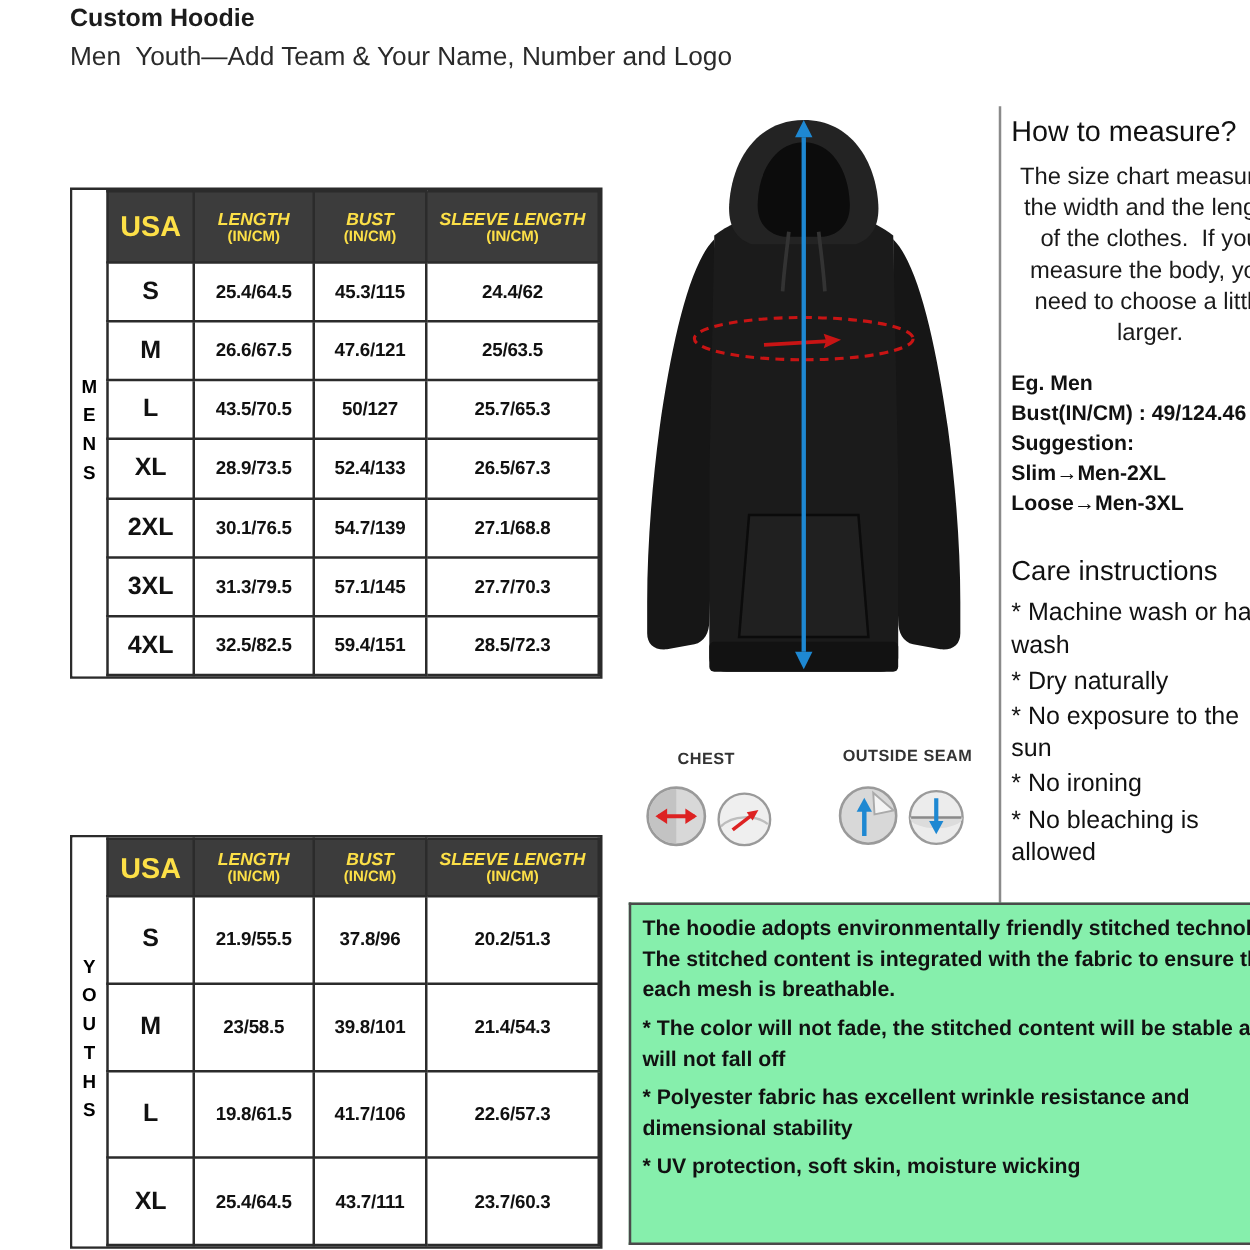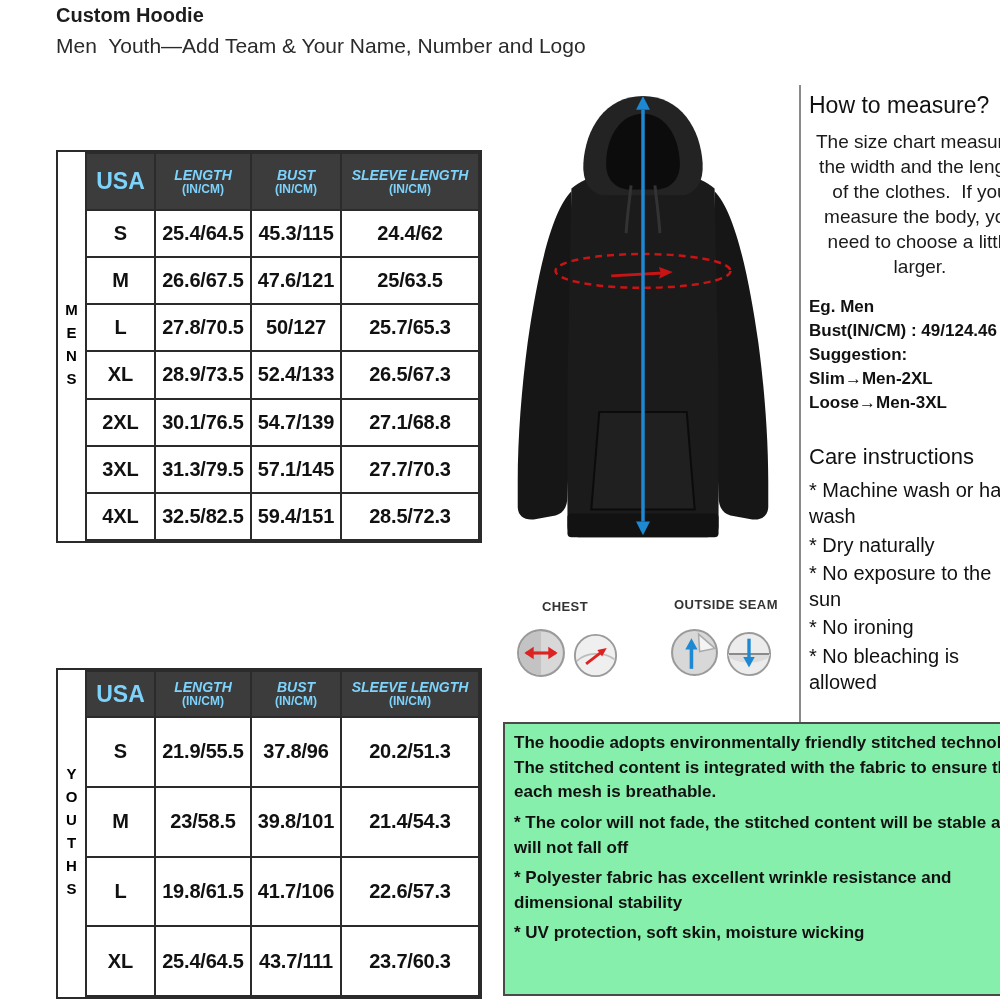--- a/index.html
+++ b/index.html
@@ -15,28 +15,28 @@
 
   
   .size-chart { display:flex; border:2px solid #2b2b2b; background:#fff; }
   .chart-mens { left:8px; top:150px; width:426px; height:393px; }
   .chart-youths { left:8px; top:668px; width:426px; height:331px; }
   .side-strip { width:27px; display:flex; align-items:center; justify-content:center; background:#fff; }
   .side-strip span { writing-mode:vertical-rl; text-orientation:upright;
                      font-weight:700; font-size:15px; letter-spacing:6px; color:#000; }
   .size-chart table { border-collapse:collapse; flex:1; height:100%; table-layout:fixed; }
   .size-chart th, .size-chart td { border:2px solid #2b2b2b; text-align:center; vertical-align:middle; padding:0; }
-  .size-chart thead th { background:#3c3c3c; color:#7dd3fc; }
+  .size-chart thead th { background:#3c3c3c; color:#fde047; }
   .chart-mens thead tr { height:57px; }
   .chart-youths thead tr { height:46px; }
   th.usa { font-size:23px; font-weight:700; }
   .hcell .l1 { font-size:14px; font-weight:700; line-height:1.15;font-style:italic; }
   .hcell .l2 { font-size:12px; font-weight:700; line-height:1.15; }
   td.size { font-size:20px; font-weight:700; }
-  td.val { font-size:20px; font-weight:700; letter-spacing:-0.2px; }
+  td.val { font-size:15px; font-weight:700; letter-spacing:-0.2px; }
 
   
   .hoodie-wrap { left:445px; top:84px; width:300px; height:512px; }
   .measure-label { font-size:13px; font-weight:700; color:#333; text-align:center; letter-spacing:0.4px; }
   .chest-label { left:472px; top:599px; width:90px; }
   .seam-label { left:618px; top:597px; width:120px; }
   .micon { position:absolute; }
 
   
   .vdivider { left:751px; top:85px; width:2px; height:638px; background:#8a8a8a; }
@@ -98,21 +98,21 @@
           <td class="val">24.4/62</td>
         </tr>
         <tr>
           <td class="size">M</td>
           <td class="val">26.6/67.5</td>
           <td class="val">47.6/121</td>
           <td class="val">25/63.5</td>
         </tr>
         <tr>
           <td class="size">L</td>
-          <td class="val">27.8/70.5</td>
+          <td class="val">43.5/70.5</td>
           <td class="val">50/127</td>
           <td class="val">25.7/65.3</td>
         </tr>
         <tr>
           <td class="size">XL</td>
           <td class="val">28.9/73.5</td>
           <td class="val">52.4/133</td>
           <td class="val">26.5/67.3</td>
         </tr>
         <tr>

